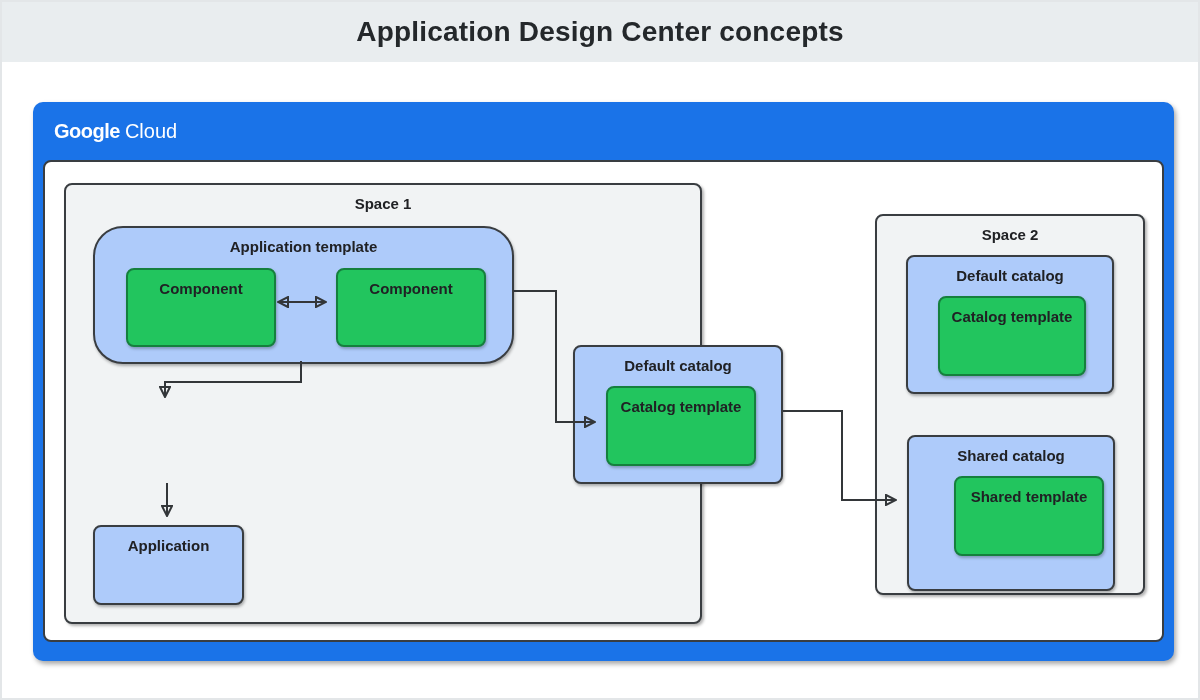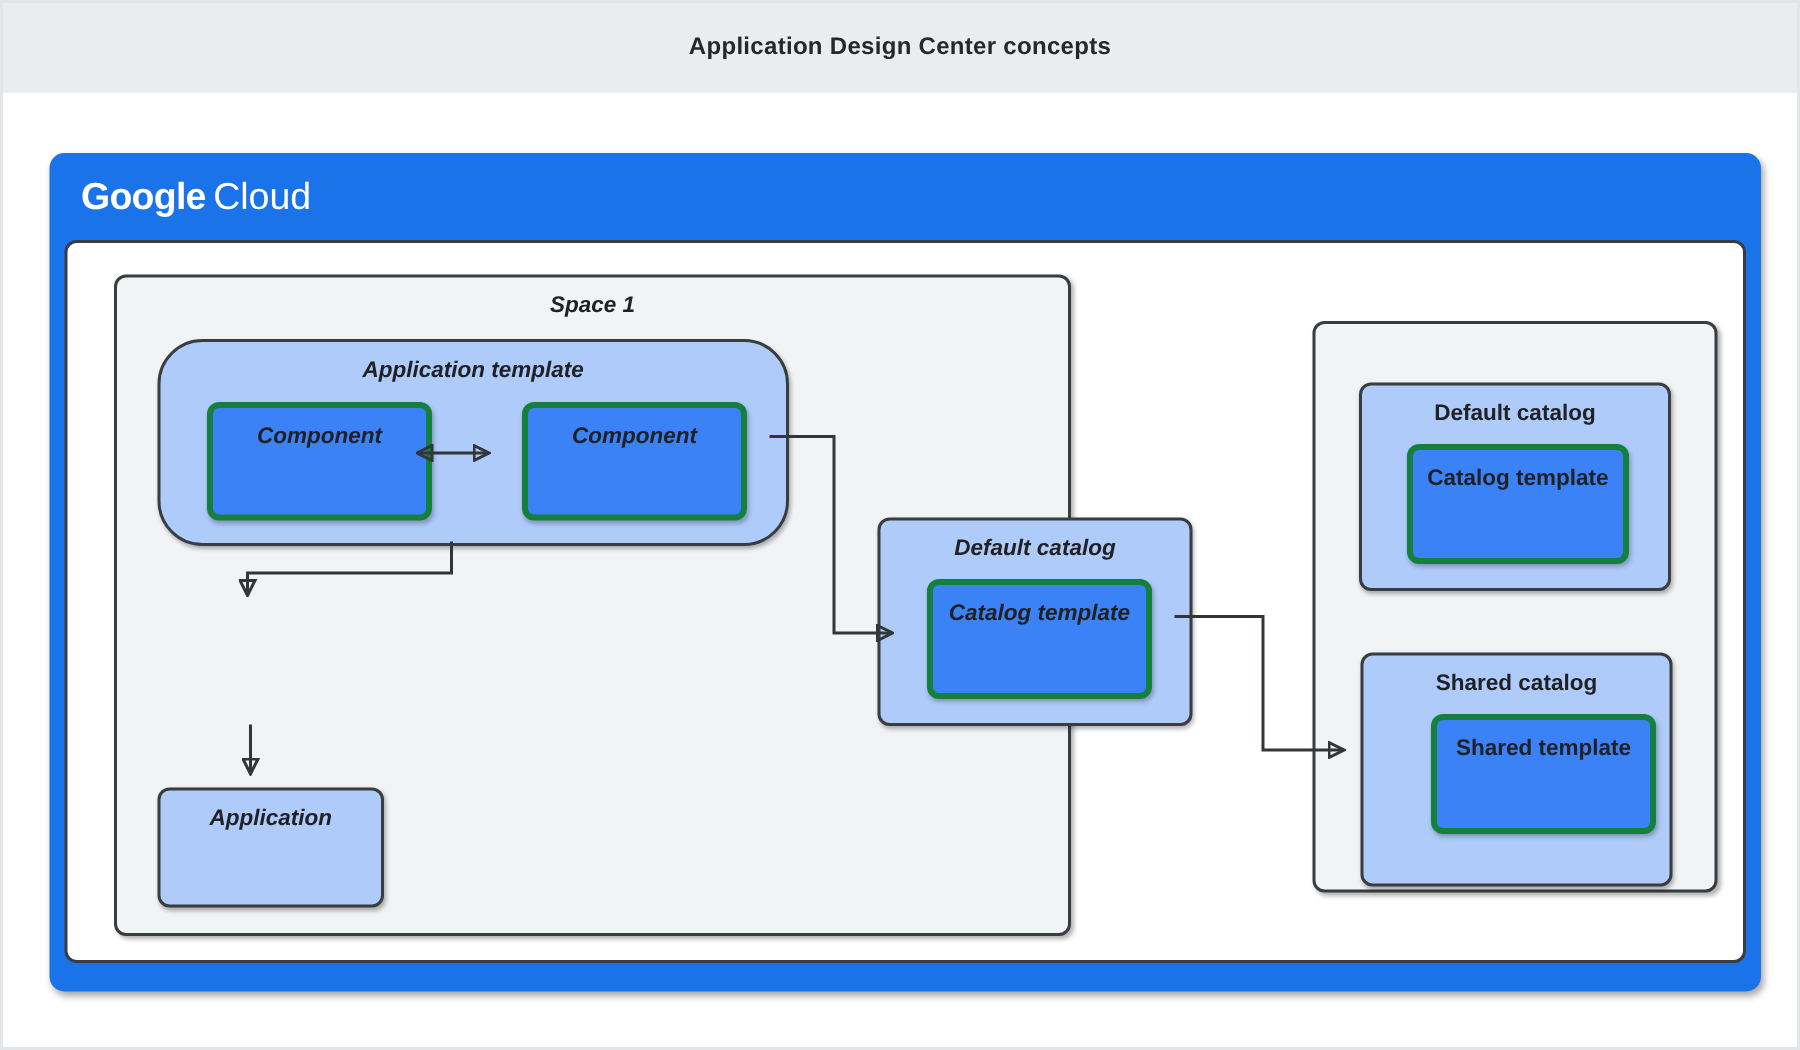--- a/index.html
+++ b/index.html
@@ -7,54 +7,54 @@
   .page{
     position:relative;width:1200px;height:700px;overflow:hidden;
     background:#ffffff;border:2px solid #e3e6e8;
     font-family:"Liberation Sans", sans-serif;color:#202124;
   }
   
   .banner{
     position:absolute;left:0;top:0;width:100%;height:60px;
     background:#e9edef;display:flex;align-items:center;justify-content:center;
   }
-  .banner .title{font-size:16px;font-weight:bold;color:#24282b;letter-spacing:.2px;}
+  .banner .title{font-size:28px;font-weight:bold;color:#24282b;letter-spacing:.2px;}
   
   .blue-card{
     position:absolute;left:31px;top:100px;width:1141px;height:559px;
     background:#1a73e8;border-radius:10px;
     box-shadow:2px 3px 5px rgba(0,0,0,.35);
   }
-  .brand{position:absolute;left:21px;top:13px;color:#fff;font-size:25px;line-height:32px;}
+  .brand{position:absolute;left:21px;top:13px;color:#fff;font-size:20px;line-height:32px;}
   .brand .g{font-weight:bold;letter-spacing:-.5px;}
   .brand .c{font-weight:normal;margin-left:5px;}
   
   .canvas{
     position:absolute;left:10px;top:58px;width:1121px;height:482px;
     background:#ffffff;border:2px solid #393d41;border-radius:8px;
   }
   
   .space{
     position:absolute;background:#f1f3f4;border:2px solid #393d41;border-radius:8px;
     box-shadow:2px 2px 3px rgba(0,0,0,.30);
   }
   .blue-box{
     position:absolute;background:#aecbfa;border:2px solid #393d41;border-radius:8px;
     box-shadow:1px 2px 3px rgba(0,0,0,.30);
   }
   .gray-box{
-    position:absolute;background:#3b82f6;border:4px solid #15803d;border-radius:8px;
+    position:absolute;background:#22c55e;border:2px solid #15803d;border-radius:8px;
     box-shadow:1px 2px 3px rgba(0,0,0,.25);
   }
   .box-label{
     display:block;text-align:center;padding-top:10px;
     font-size:15px;font-weight:bold;color:#202124;white-space:nowrap;
   }
   
-  #space1{left:31px;top:21px;width:638px;height:441px;font-style:italic;}
+  #space1{left:19px;top:21px;width:638px;height:441px;}
   #space2{left:830px;top:52px;width:270px;height:381px;}
   
   #app-template{left:27px;top:41px;width:421px;height:138px;border-radius:30px;}
   #comp1{left:31px;top:40px;width:150px;height:79px;}
   #comp2{left:241px;top:40px;width:150px;height:79px;}
   #app-draft{left:27px;top:221px;width:151px;height:79px;}
   #application{left:27px;top:340px;width:151px;height:80px;}
   #default-catalog{left:507px;top:160px;width:210px;height:139px;}
   #catalog-template{left:31px;top:39px;width:150px;height:80px;}
   
@@ -105,20 +105,21 @@
 
         <div class="blue-box" id="default-catalog">
           <span class="box-label">Default catalog</span>
           <div class="gray-box" id="catalog-template">
             <span class="box-label">Catalog template</span>
           </div>
         </div>
       </div>
 
       <div class="space" id="space2">
+        <span class="box-label">Space 2</span>
 
         <div class="blue-box" id="s2-default-catalog">
           <span class="box-label">Default catalog</span>
           <div class="gray-box" id="s2-catalog-template">
             <span class="box-label">Catalog template</span>
           </div>
         </div>
 
         <div class="blue-box" id="shared-catalog">
           <span class="box-label">Shared catalog</span>

